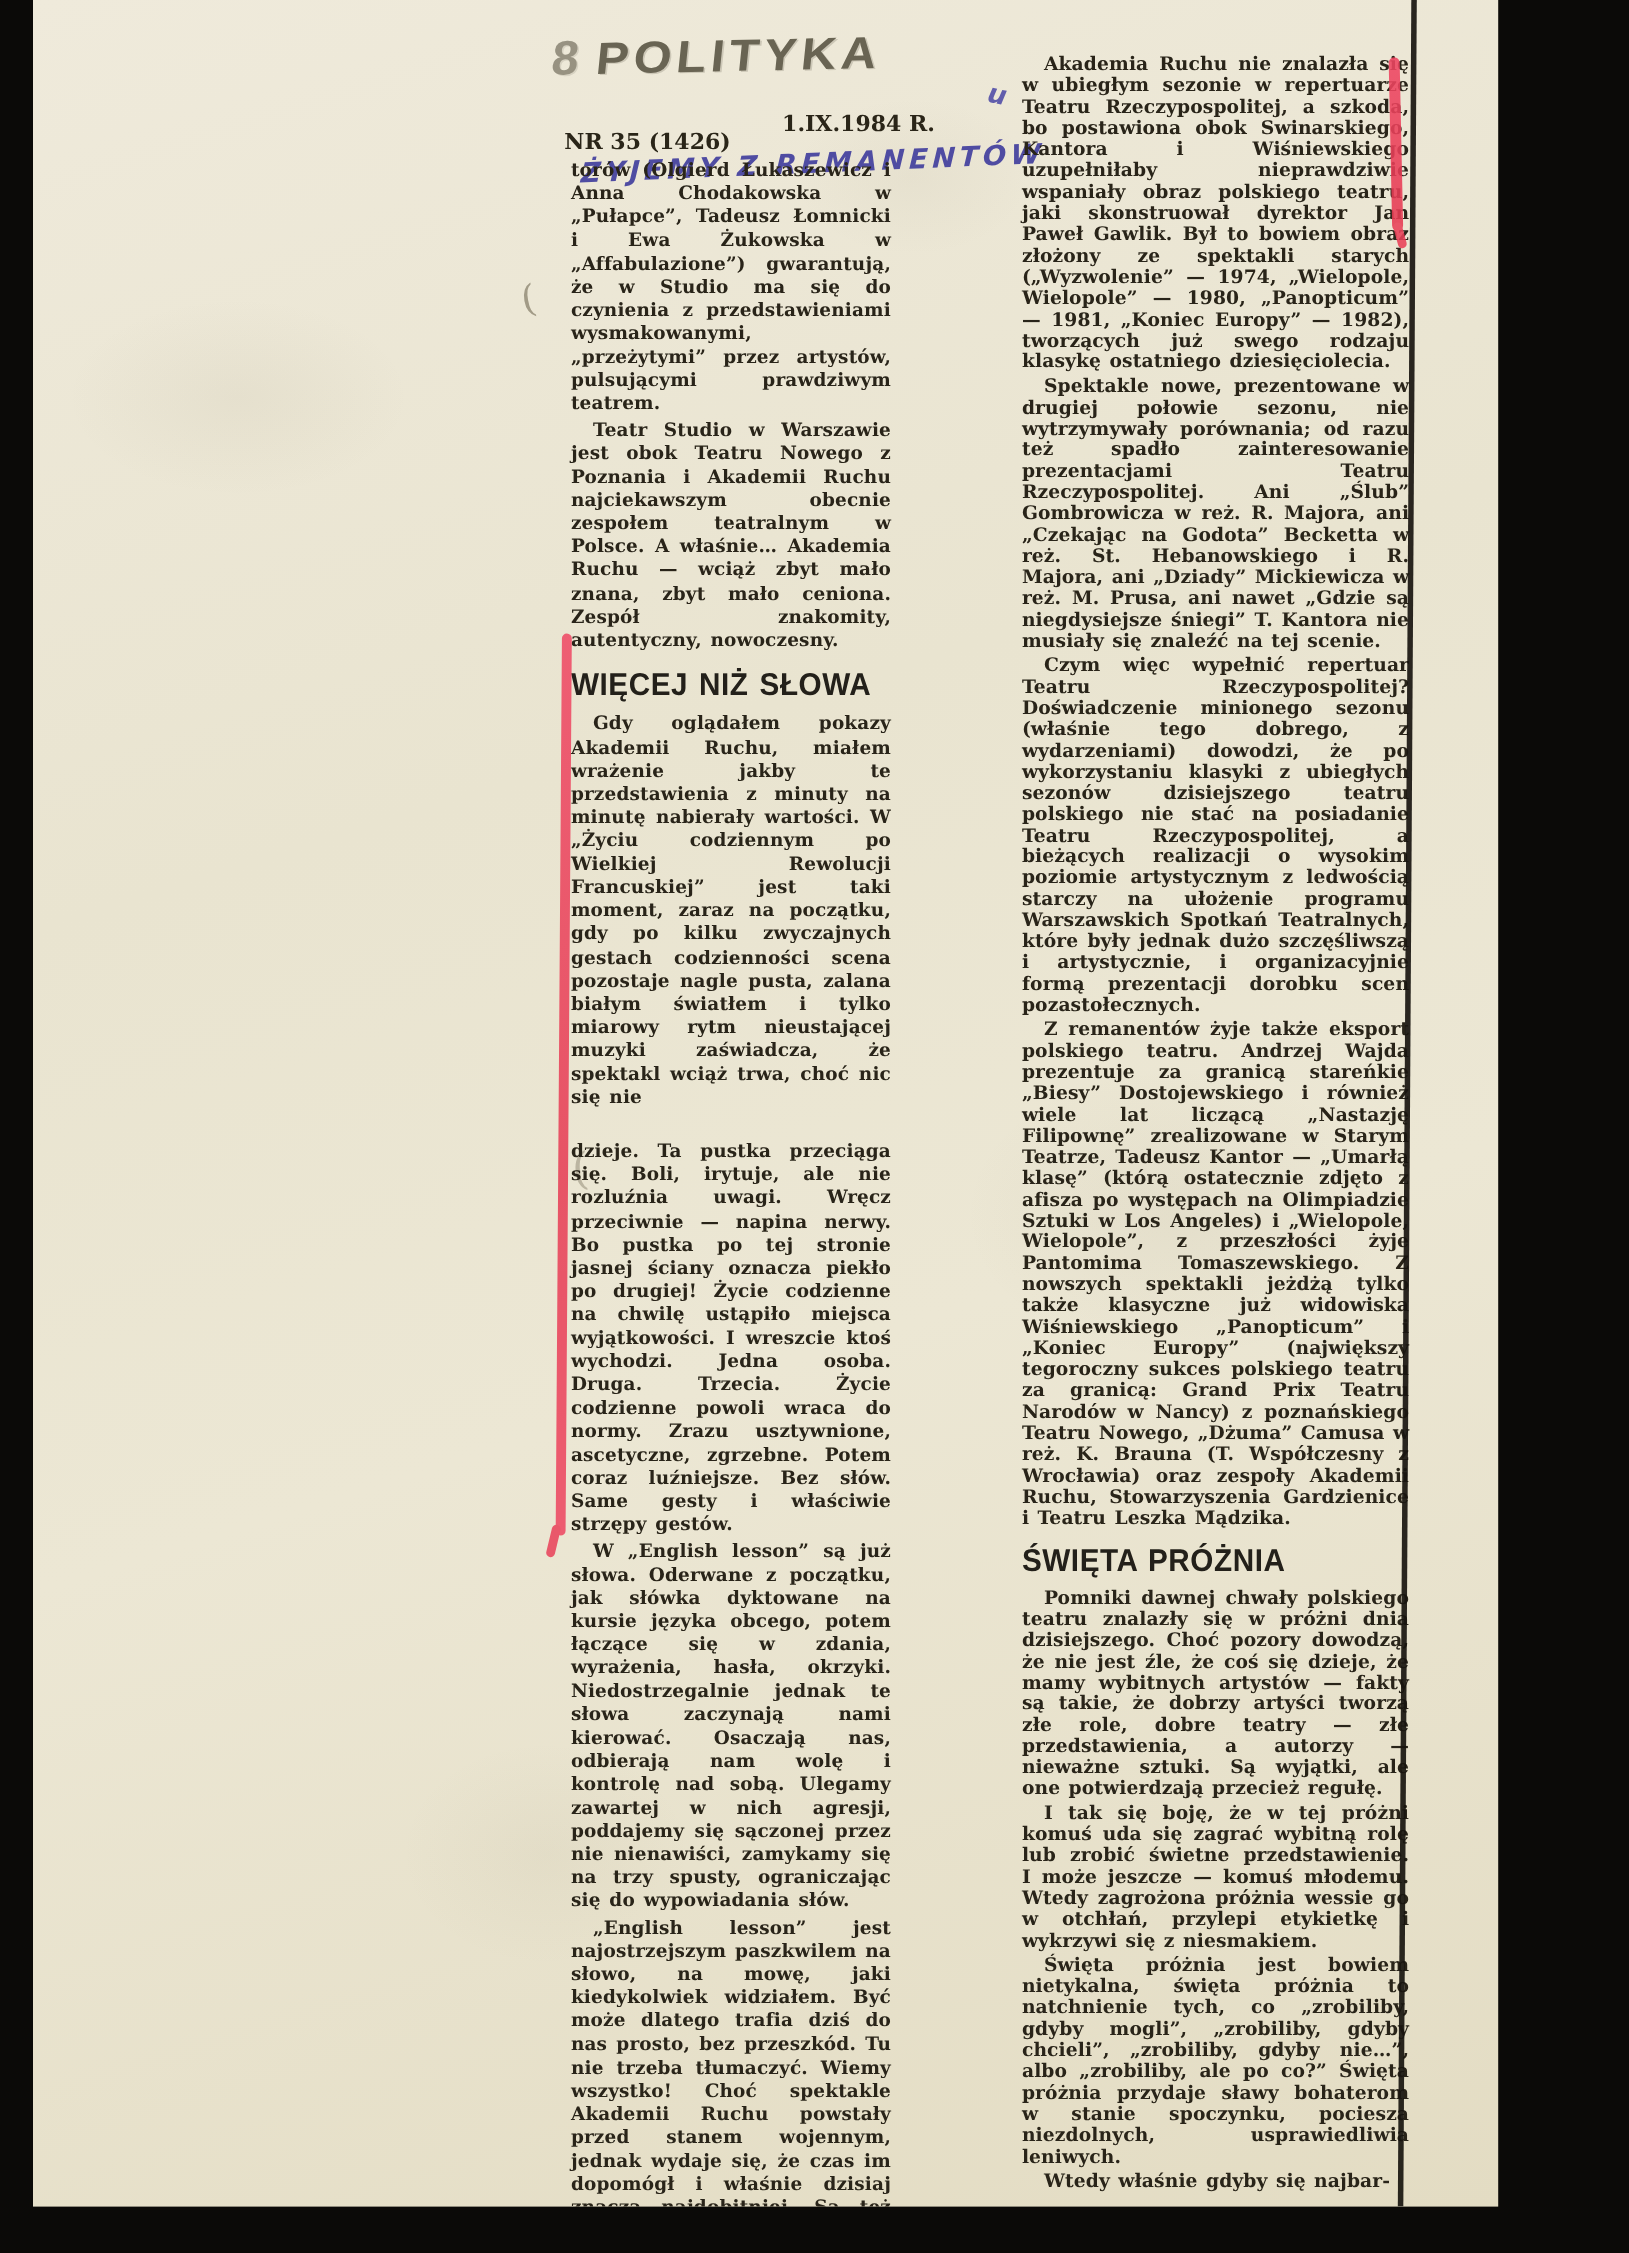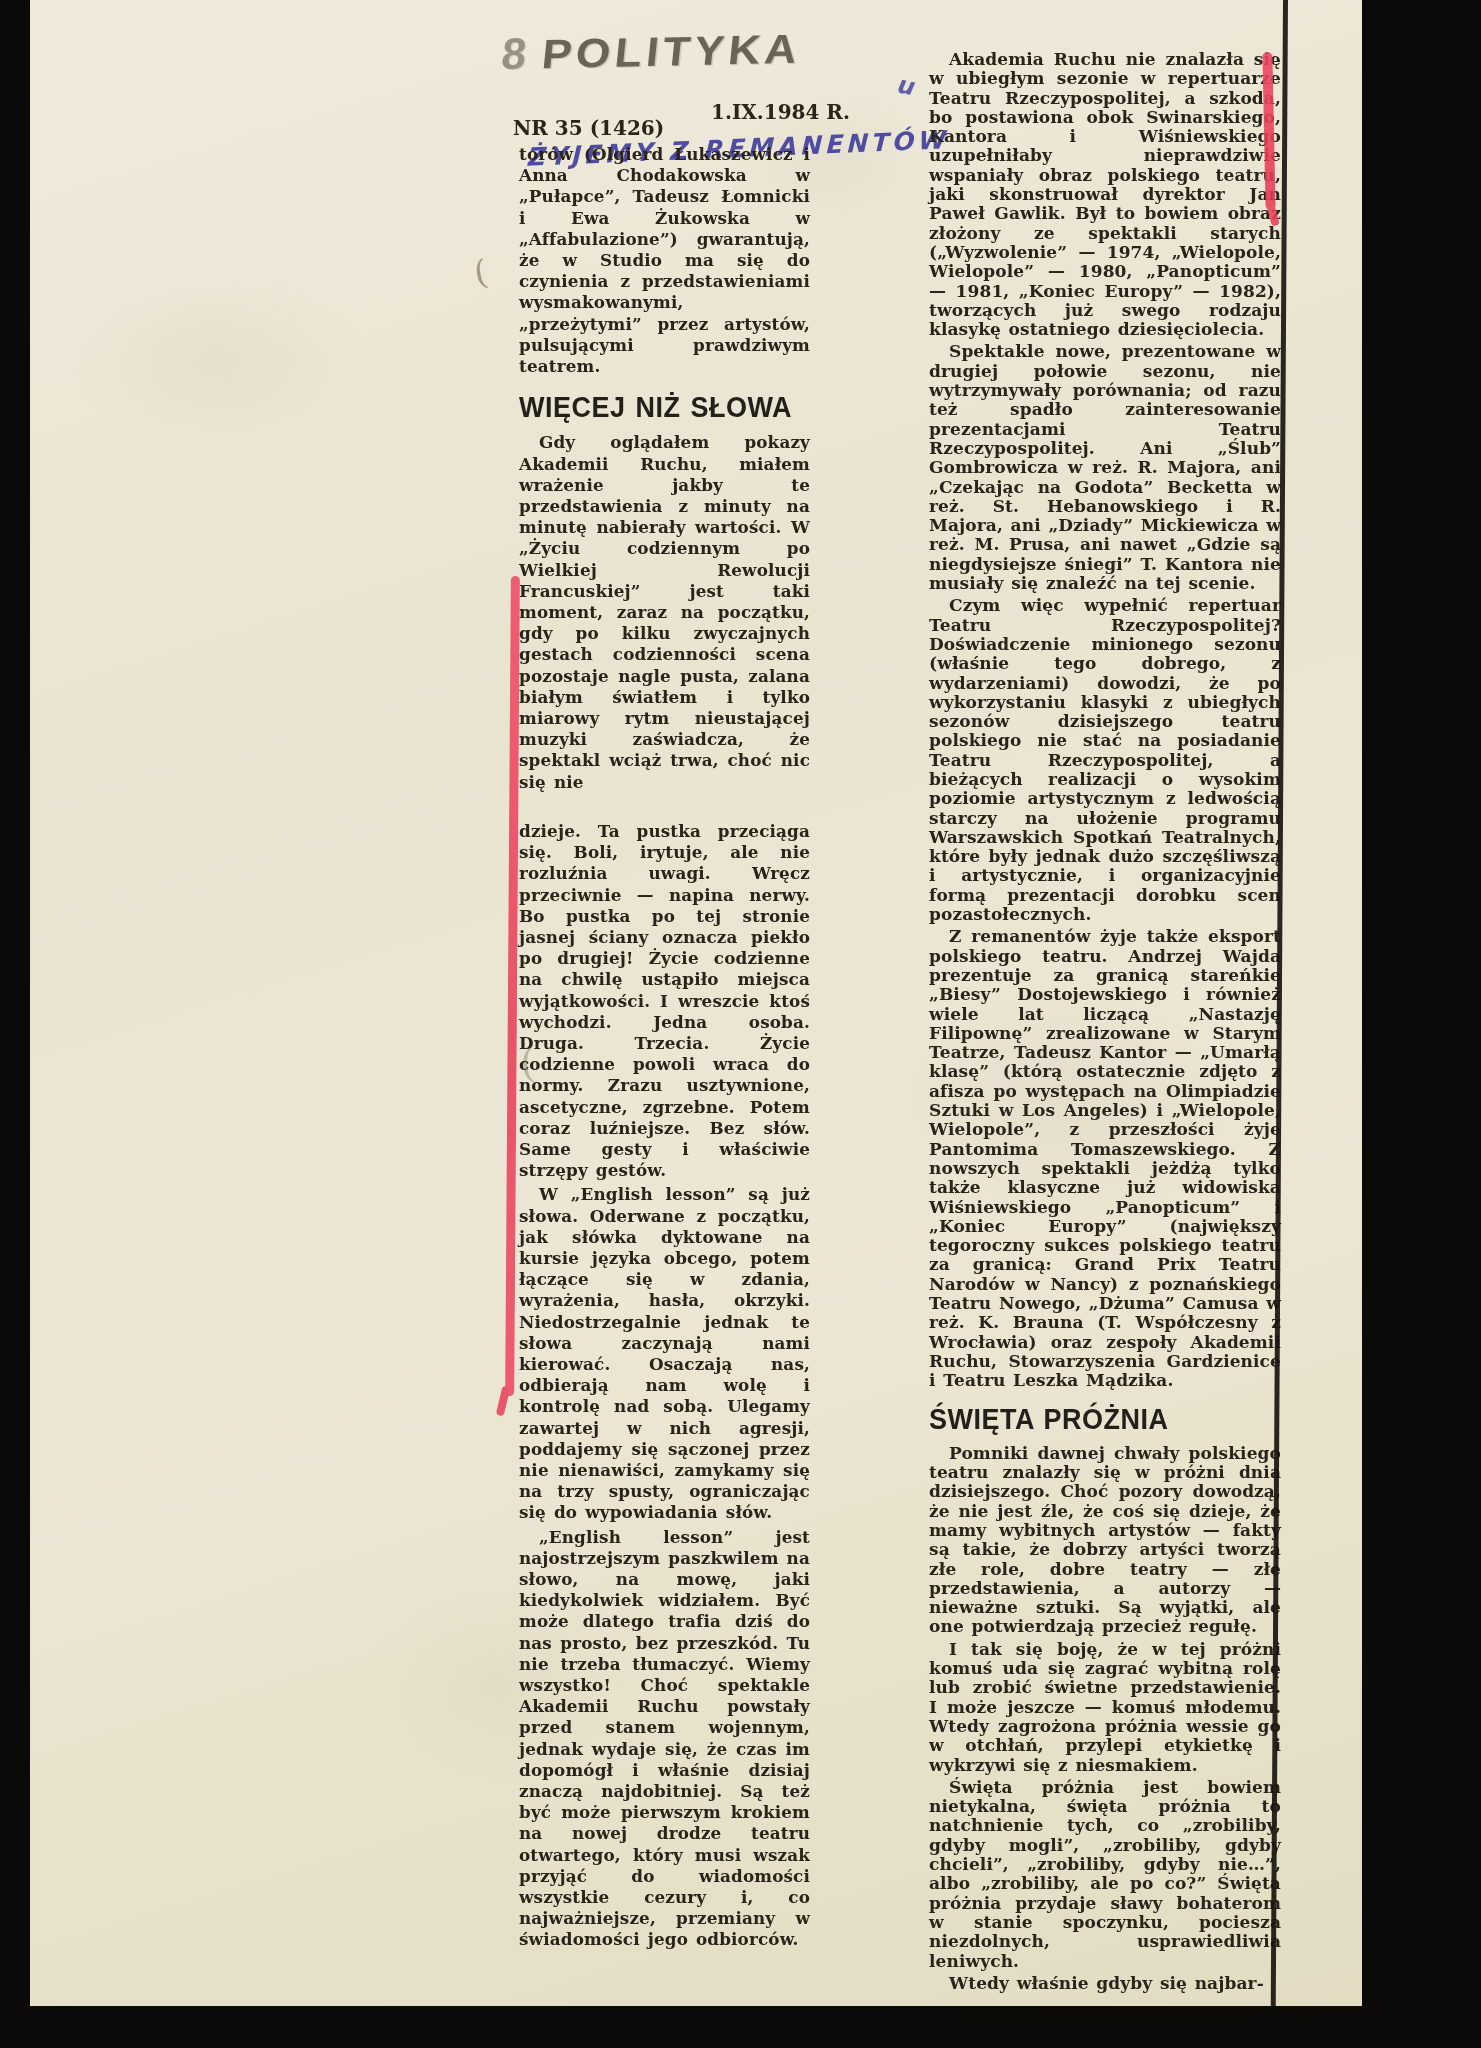--- a/index.html
+++ b/index.html
@@ -109,20 +109,21 @@
   </div>
 
   <div class="annotation">ŻYJEMY Z REMANENTÓW</div>
   <div class="blue-mark">u</div>
 
   <span class="pencil-mark pencil-1">(</span>
   <span class="pencil-mark pencil-2">(</span>
 
   <div class="col left-col">
     <p class="noindent">torów (Olgierd Łukaszewicz i Anna Chodakowska w „Pułapce”, Tadeusz Łomnicki i Ewa Żukowska w „Affabulazione”) gwarantują, że w Studio ma się do czynienia z przedstawieniami wysmakowanymi, „przeżytymi” przez artystów, pulsującymi prawdziwym teatrem.</p>
+    <p>Teatr Studio w Warszawie jest obok Teatru Nowego z Poznania i Akademii Ruchu najciekawszym obecnie zespołem teatralnym w Polsce. A właśnie… Akademia Ruchu — wciąż zbyt mało znana, zbyt mało ceniona. Zespół znakomity, autentyczny, nowoczesny.</p>
     <h2>WIĘCEJ NIŻ SŁOWA</h2>
     <p>Gdy oglądałem pokazy Akademii Ruchu, miałem wrażenie jakby te przedstawienia z minuty na minutę nabierały wartości. W „Życiu codziennym po Wielkiej Rewolucji Francuskiej” jest taki moment, zaraz na początku, gdy po kilku zwyczajnych gestach codzienności scena pozostaje nagle pusta, zalana białym światłem i tylko miarowy rytm nieustającej muzyki zaświadcza, że spektakl wciąż trwa, choć nic się nie</p>
     <div class="col-gap"></div>
     <p class="noindent">dzieje. Ta pustka przeciąga się. Boli, irytuje, ale nie rozluźnia uwagi. Wręcz przeciwnie — napina nerwy. Bo pustka po tej stronie jasnej ściany oznacza piekło po drugiej! Życie codzienne na chwilę ustąpiło miejsca wyjątkowości. I wreszcie ktoś wychodzi. Jedna osoba. Druga. Trzecia. Życie codzienne powoli wraca do normy. Zrazu usztywnione, ascetyczne, zgrzebne. Potem coraz luźniejsze. Bez słów. Same gesty i właściwie strzępy gestów.</p>
     <p>W „English lesson” są już słowa. Oderwane z początku, jak słówka dyktowane na kursie języka obcego, potem łączące się w zdania, wyrażenia, hasła, okrzyki. Niedostrzegalnie jednak te słowa zaczynają nami kierować. Osaczają nas, odbierają nam wolę i kontrolę nad sobą. Ulegamy zawartej w nich agresji, poddajemy się sączonej przez nie nienawiści, zamykamy się na trzy spusty, ograniczając się do wypowiadania słów.</p>
     <p>„English lesson” jest najostrzejszym paszkwilem na słowo, na mowę, jaki kiedykolwiek widziałem. Być może dlatego trafia dziś do nas prosto, bez przeszkód. Tu nie trzeba tłumaczyć. Wiemy wszystko! Choć spektakle Akademii Ruchu powstały przed stanem wojennym, jednak wydaje się, że czas im dopomógł i właśnie dzisiaj znaczą najdobitniej. Są też być może pierwszym krokiem na nowej drodze teatru otwartego, który musi wszak przyjąć do wiadomości wszystkie cezury i, co najważniejsze, przemiany w świadomości jego odbiorców.</p>
 
   </div>
 
   <div class="col right-col">

